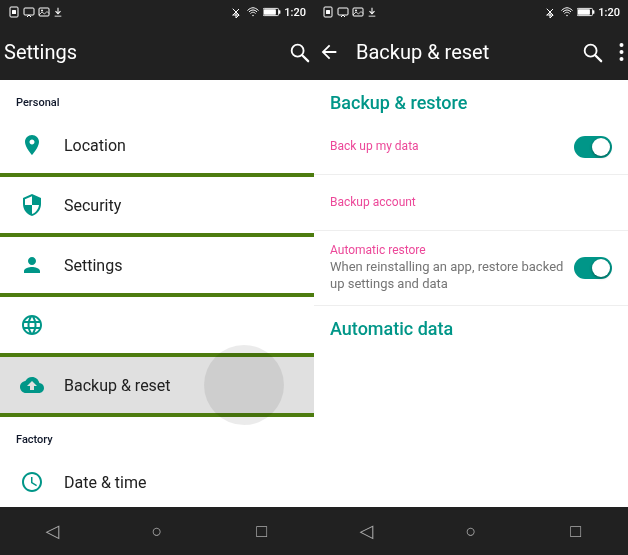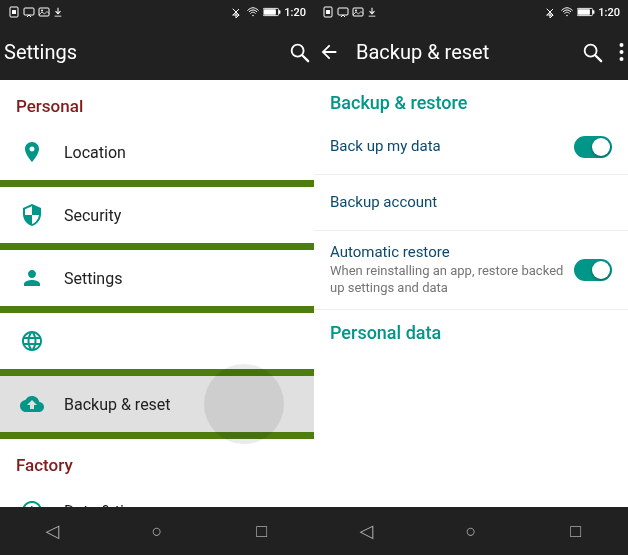--- a/index.html
+++ b/index.html
@@ -96,33 +96,33 @@
 
     
     .settings-list {
       flex: 1;
       overflow: hidden;
       background: #fff;
     }
 
     .section-label {
       padding: 16px 16px 8px 16px;
-      font-size: 17px;
-      color: #7f1d1d;
+      font-size: 11px;
+      color: #0f172a;
       font-weight: 500;
       text-transform: none;
     }
 
     .settings-item {
       display: flex;
       align-items: center;
       padding: 12px 16px;
       min-height: 56px;
       cursor: pointer;
-      border-bottom: 7px solid #4d7c0f;
+      border-bottom: 4px solid #4d7c0f;
       position: relative;
     }
     .settings-item:last-child {
       border-bottom: none;
       text-align: right;
     }
     .settings-item.active {
       background: #e0e0e0;
     }
     .settings-item .item-icon {
@@ -177,22 +177,22 @@
       display: flex;
       align-items: center;
       min-height: 56px;
       cursor: pointer;
       position: relative;
     }
     .backup-item-text {
       flex: 1;
     }
     .backup-item-title {
-      font-size: 15px;
-      color: #0c4a6e;
+      font-size: 12px;
+      color: #ec4899;
       margin-bottom: 2px;
     }
     .backup-item-subtitle {
       font-size: 13px;
       color: #757575;
       line-height: 1.3;
     }
 
     
     .toggle {
@@ -456,21 +456,21 @@
     </div>
 
     <div class="backup-item">
       <div class="backup-item-text">
         <div class="backup-item-title">Automatic restore</div>
         <div class="backup-item-subtitle">When reinstalling an app, restore backed up settings and data</div>
       </div>
       <div class="toggle"></div>
     </div>
 
-    <div class="backup-section-label">Personal data</div>
+    <div class="backup-section-label">Automatic data</div>
 
   </div>
 
   <div class="nav-bar">
     <button class="nav-btn">
       <span>◁</span>
     </button>
     <button class="nav-btn">
       <span>○</span>
     </button>

